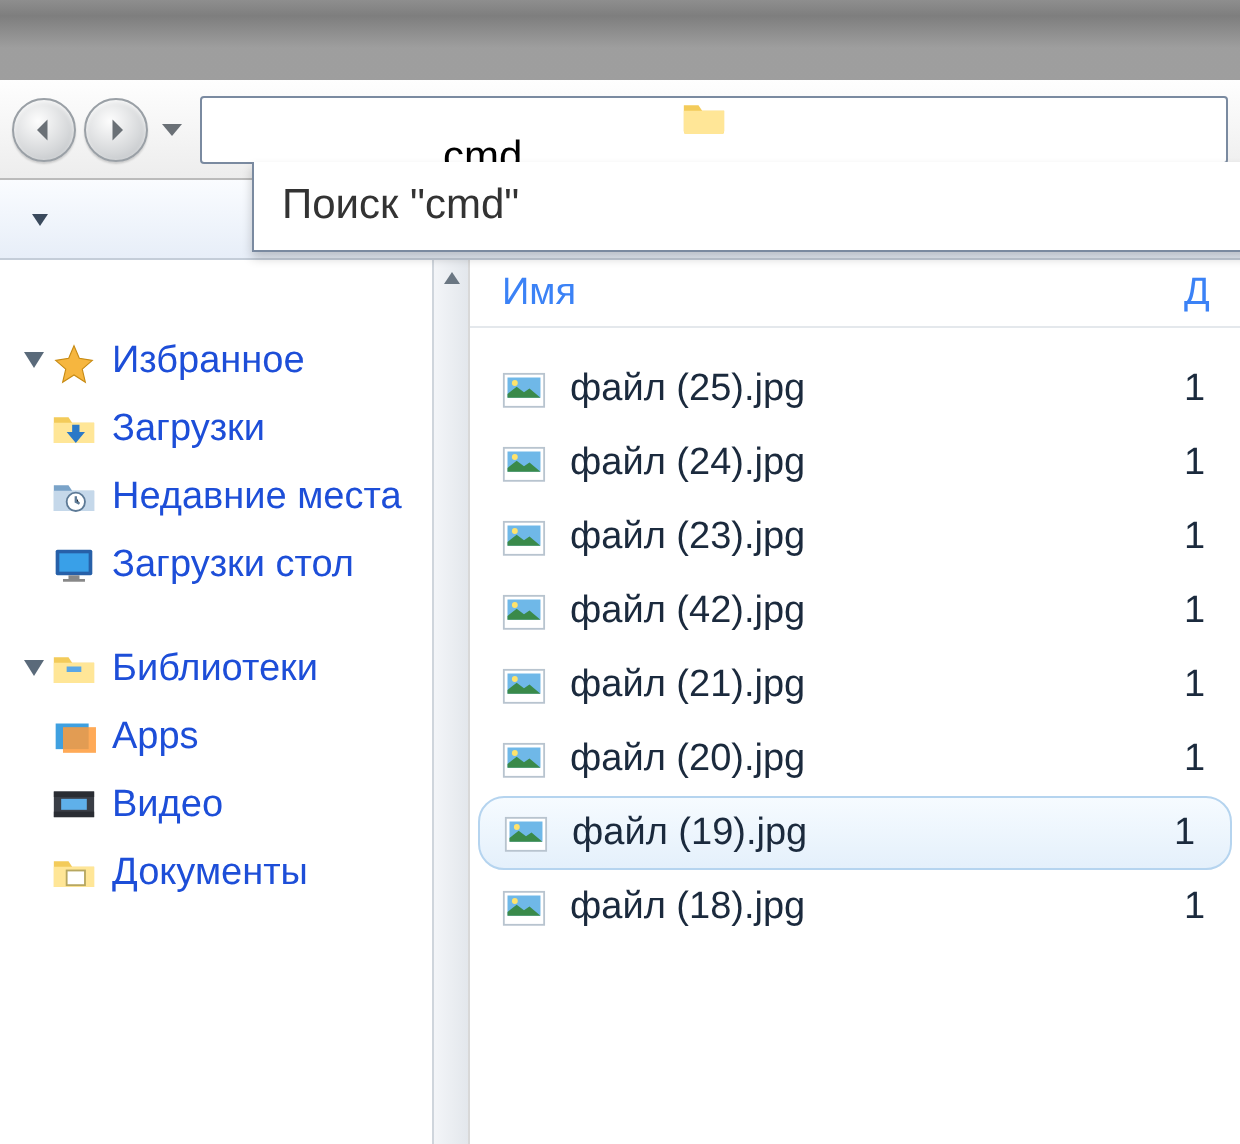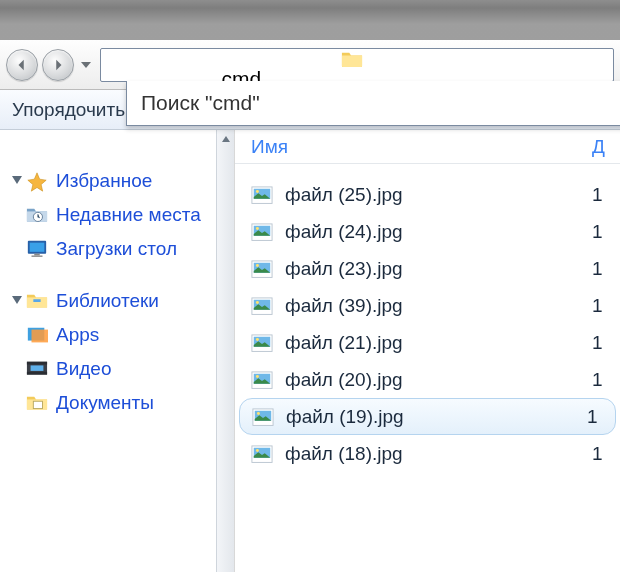--- a/index.html
+++ b/index.html
@@ -82,38 +82,46 @@
           </svg>
       </span>
       <input class="addr-input" value="cmd" style="">
     </div>
     <div class="sugg">Поиск "cmd"</div>
   </div>
 </div>
 
 <div class="toolrow">
   <div class="tool-item">
-    <span>Упорядочить</span>
     <svg viewBox="0 0 8 8">
         <path d="M0 1h8L4 7z"></path>
       </svg>
   </div>
 </div>
 
 <div class="body">
   <div class="sidebar">
 
     <div class="tree-item tree-header">
       <svg class="tri" viewBox="0 0 10 10">
           <path d="M0 0h10L5 8z" fill="#5a6a7a"></path>
         </svg>
       <span class="ico star"><svg viewBox="0 0 24 24">
             <path d="M12 2l2.9 6.9L22 10l-5.5 4.8L18.2 22 12 18l-6.2 4 1.7-7.2L2 10l7.1-1.1z"></path>
           </svg></span>
       <span>Избранное</span>
+    </div>
+    <div class="tree-item">
+      <span style="width:14px"></span>
+      <span class="ico"><svg viewBox="0 0 24 20">
+            <path fill="#f3cb5a" d="M1 4h8l2 3h12v11H1z"></path>
+            <path fill="#ffe697" d="M1 7h22v11H1z"></path>
+            <path fill="#2b79c7" d="M13 18l5-6h-3V8h-4v4H8z"></path>
+          </svg></span>
+      <span>Загрузки</span>
     </div>
     <div class="tree-item">
       <span style="width:14px"></span>
       <span class="ico"><svg viewBox="0 0 24 20">
             <path fill="#7aa3c8" d="M1 4h8l2 3h12v11H1z"></path>
             <path fill="#c5d8ea" d="M1 7h22v11H1z"></path>
             <circle cx="13" cy="13" r="5" fill="#fff" stroke="#5d7a96"></circle>
             <path stroke="#5d7a96" stroke-width="1.3" d="M13 10v3l2 1"></path>
           </svg></span>
       <span>Недавние места</span>
@@ -215,21 +223,21 @@
           <span class="fname">файл (23).jpg</span>
           <span class="extra">1</span>
         </div>
         <div class="file-row">
           <span class="thumb"><svg viewBox="0 0 24 20">
               <rect x="1" y="1" width="22" height="18" fill="#fff" stroke="#b8c4cf"></rect>
               <rect x="3" y="3" width="18" height="11" fill="#6fb8e8"></rect>
               <path d="M3 12l5-4 4 3 3-2 6 5v0H3z" fill="#3a8a4a"></path>
               <circle cx="7" cy="6" r="1.6" fill="#ffe36b"></circle>
             </svg></span>
-          <span class="fname">файл (39).jpg</span>
+          <span class="fname">файл (42).jpg</span>
           <span class="extra">1</span>
         </div>
         <div class="file-row">
           <span class="thumb"><svg viewBox="0 0 24 20">
               <rect x="1" y="1" width="22" height="18" fill="#fff" stroke="#b8c4cf"></rect>
               <rect x="3" y="3" width="18" height="11" fill="#6fb8e8"></rect>
               <path d="M3 12l5-4 4 3 3-2 6 5v0H3z" fill="#3a8a4a"></path>
               <circle cx="7" cy="6" r="1.6" fill="#ffe36b"></circle>
             </svg></span>
           <span class="fname">файл (21).jpg</span>

